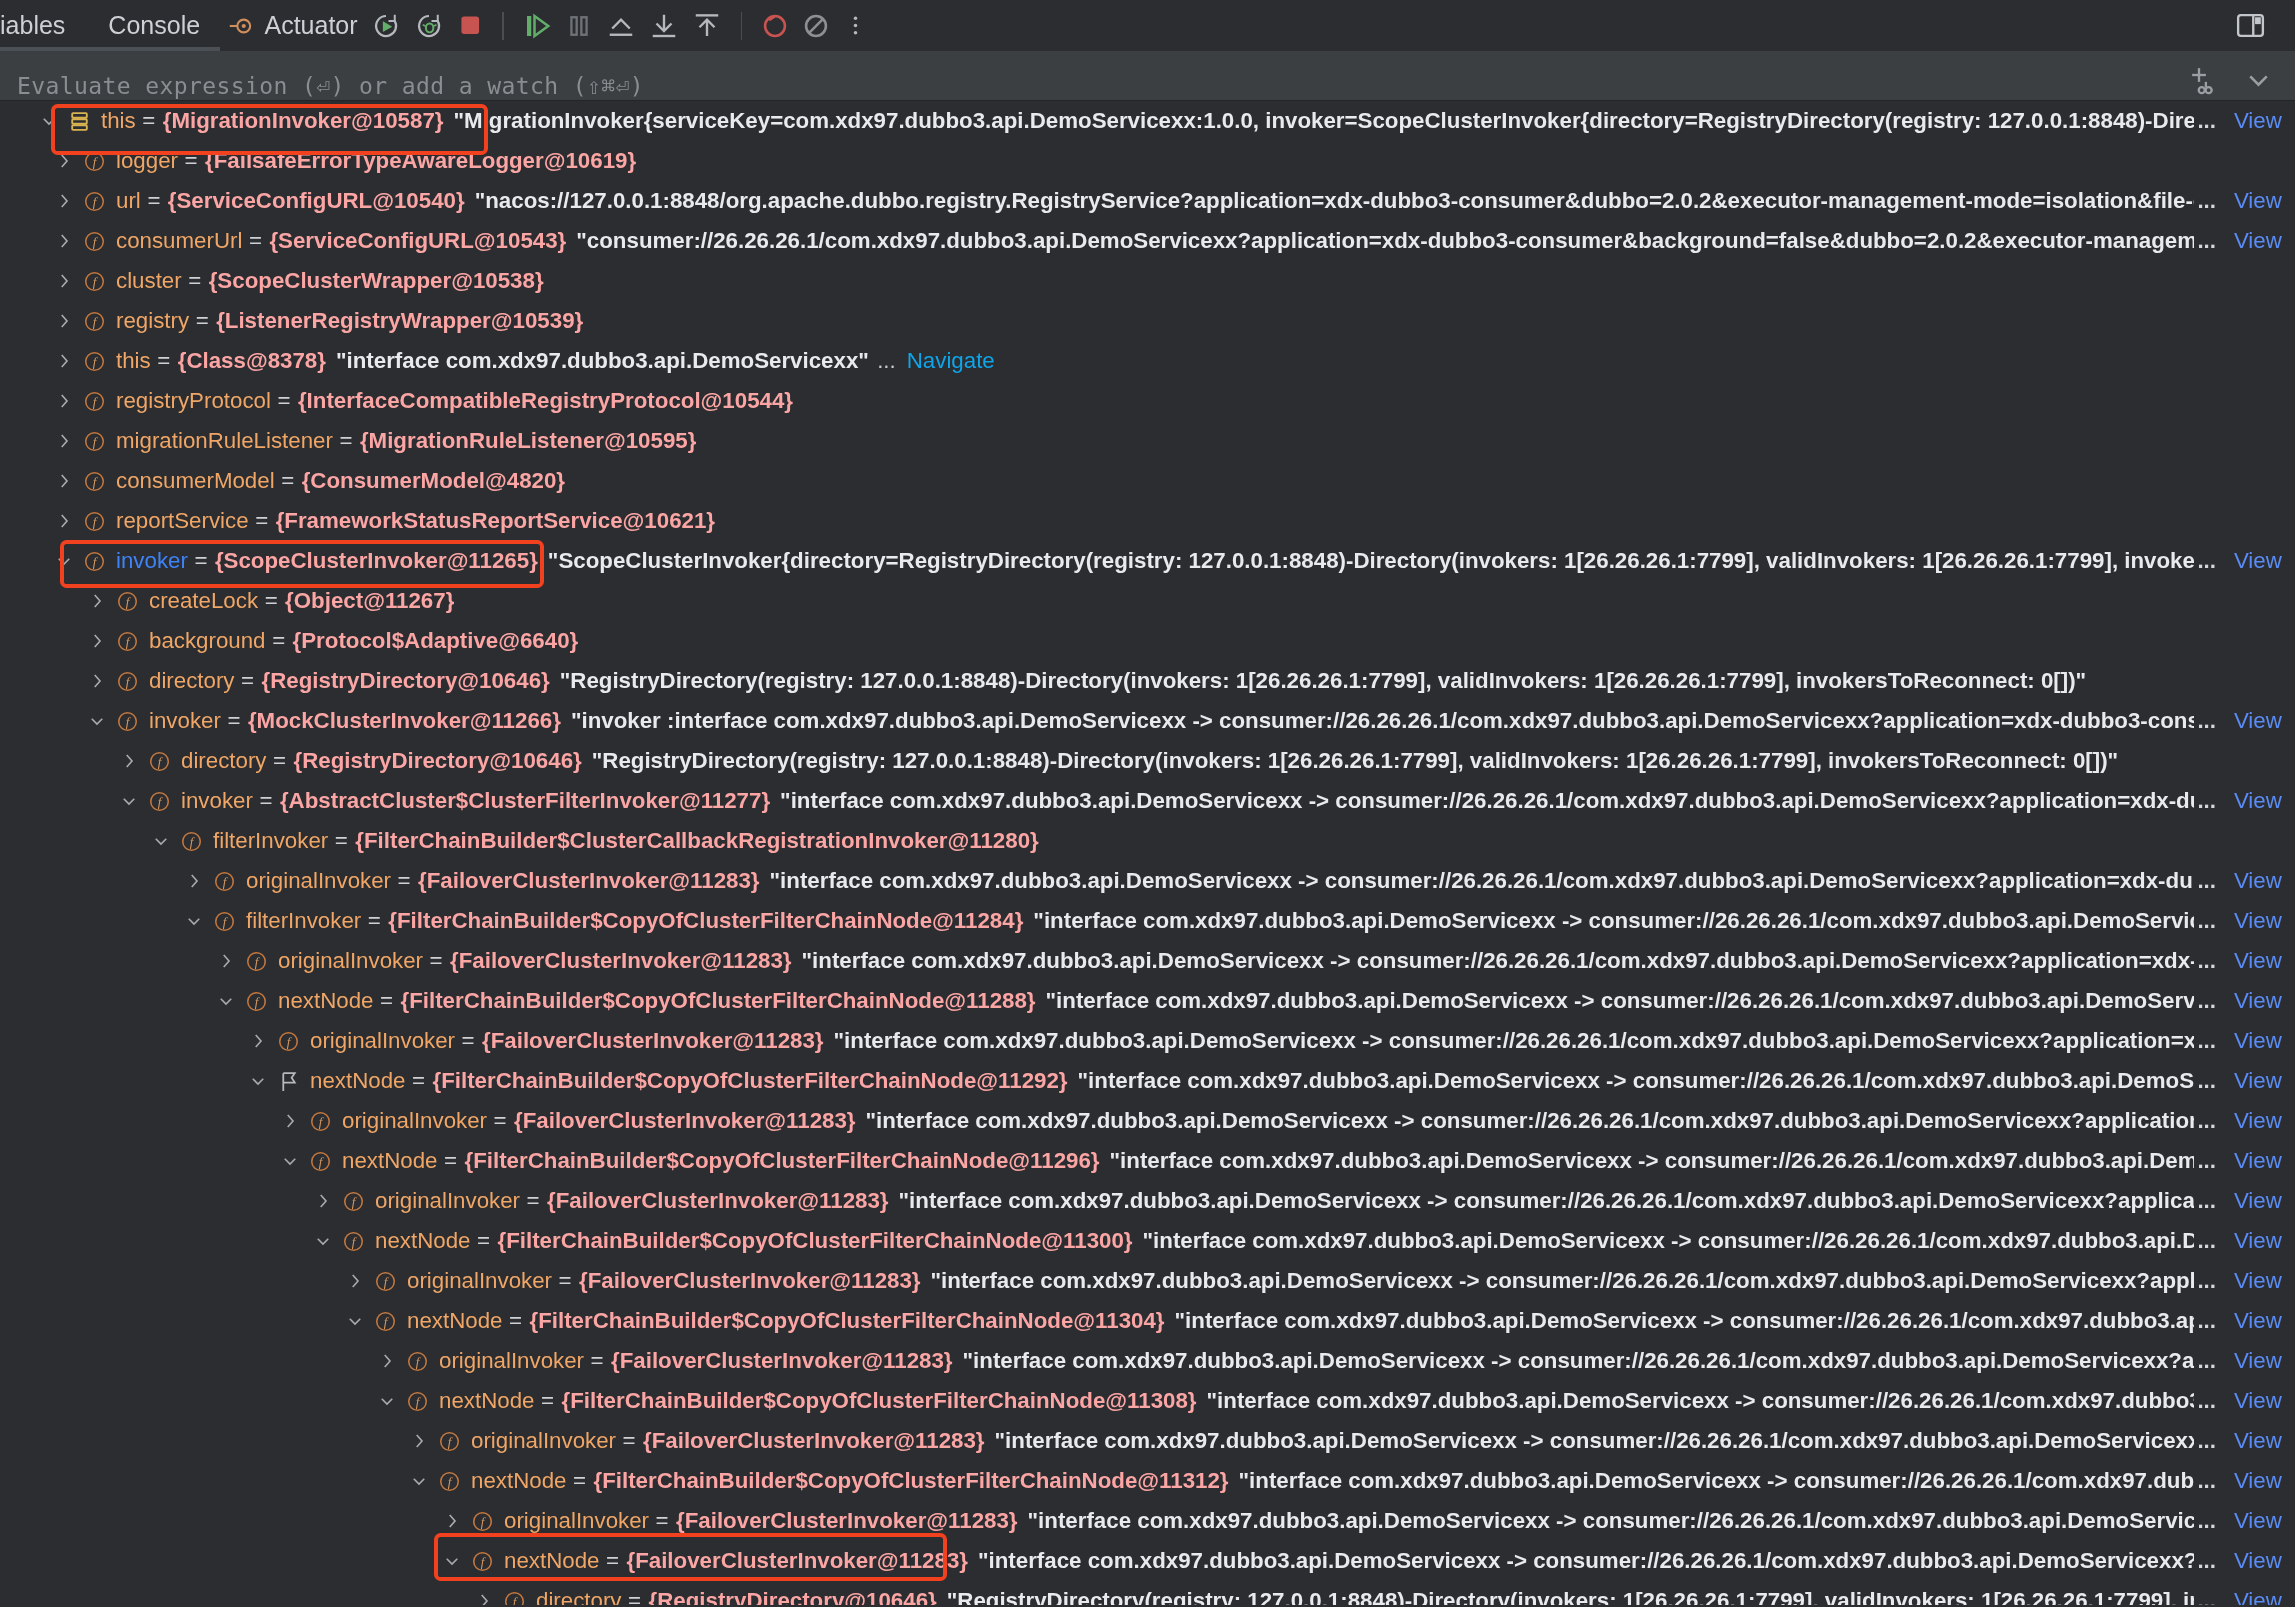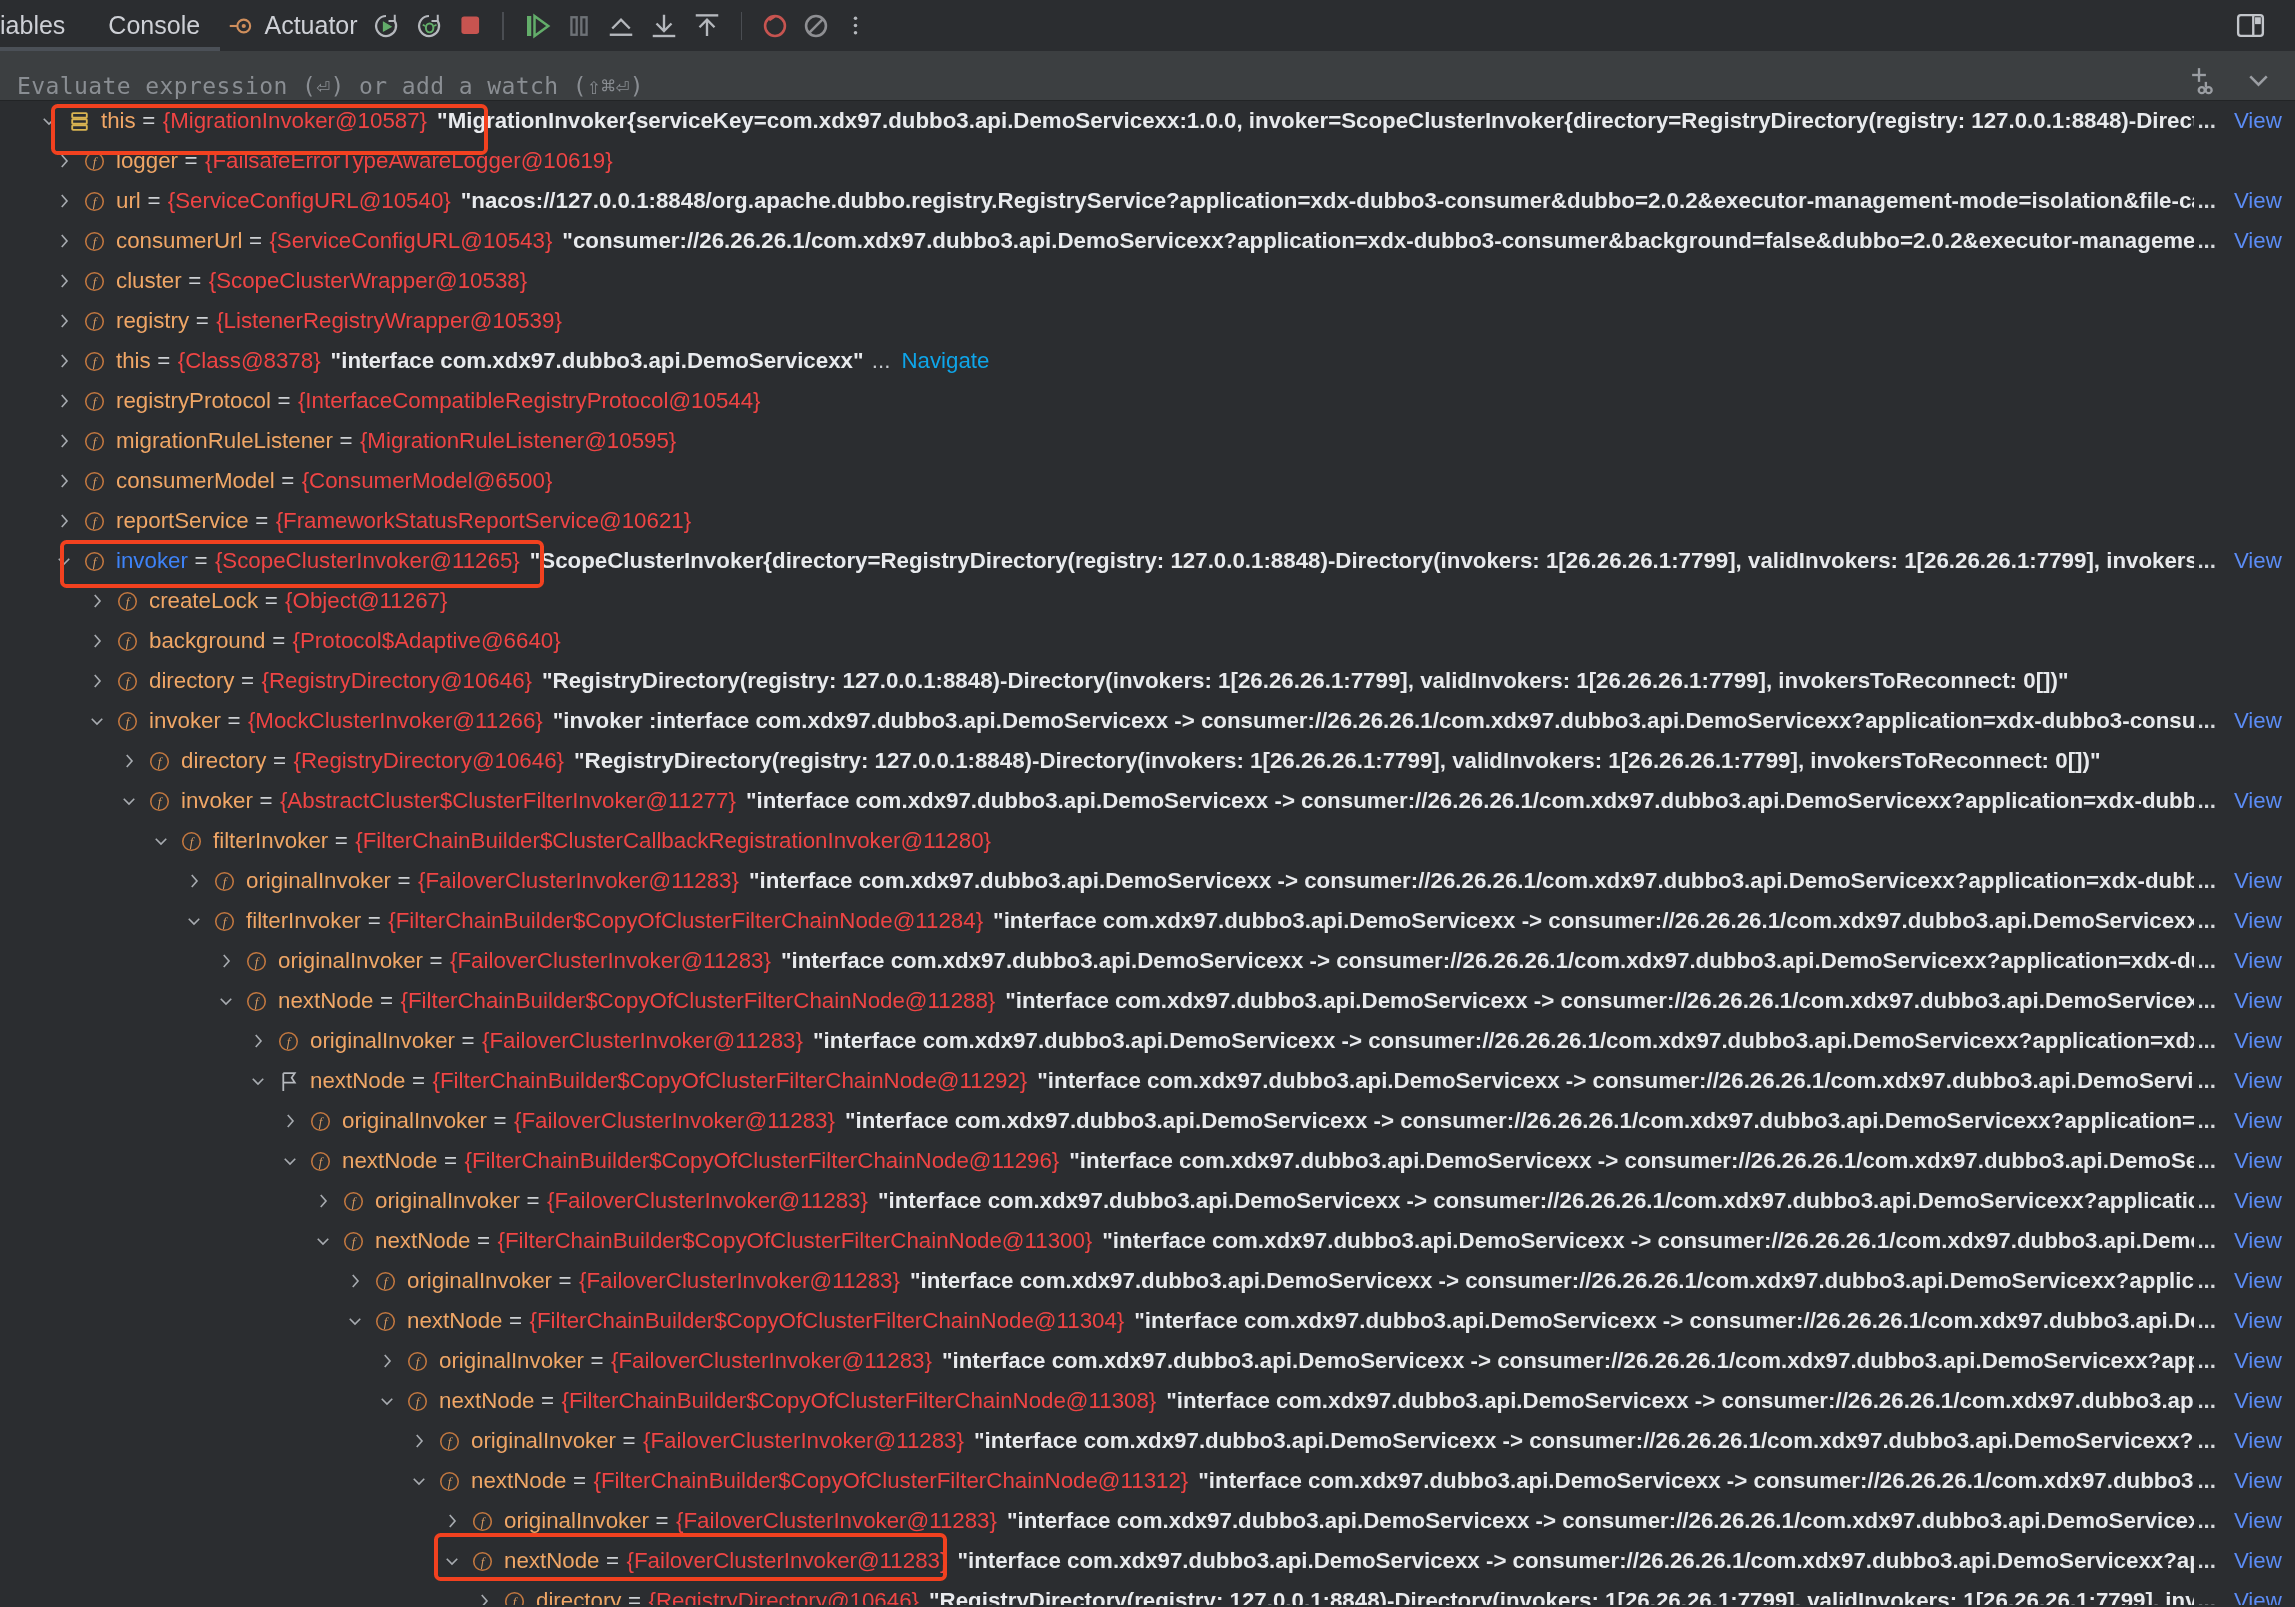--- a/index.html
+++ b/index.html
@@ -100,21 +100,21 @@
   }
   .twisty svg { display: block; }
   .vicon {
     width: 33px; min-width: 33px;
     display: inline-flex; align-items: center; justify-content: center;
     margin-right: 5px;
   }
   .vname { color: #f0a666; margin-right: 3.3px; }
   .vname.hl { color: #3e83f8; }
   .veq { color: #cdd0d4; margin: 0 7.4px 0 3.3px; }
-  .vtype { color: #ef4444; }
+  .vtype { color: #fca5a5; font-weight: bold; }
   .vval { color: #e8eaed; font-weight: bold; margin-left: 10px; }
   .vlink { color: #0ea5e9; margin-left: 11px; }
   .vellipsis { color: #c8cbd0; }
   .rowtext {
     overflow: hidden;
     text-overflow: clip;
     display: flex; align-items: baseline;
   }
   .view-btn {
     position: absolute;
@@ -524,21 +524,21 @@
           </span>
           <span class="vicon">
             <svg width="25" height="25" viewBox="0 0 24 24" style="font-size:27px">
               <circle cx="12" cy="12" r="8.4" fill="none" stroke="#c2773f" stroke-width="1.5"></circle>
               <text x="12" y="16.6" text-anchor="middle" font-size="12.5" font-family="&quot;Liberation Serif&quot;, serif" font-style="italic" fill="#d89a61">f</text>
             </svg>
           </span>
           <span class="rowtext">
             <span class="vname">consumerModel</span>
             <span class="veq">=</span>
-            <span class="vtype">{ConsumerModel@6500}</span>
+            <span class="vtype">{ConsumerModel@4820}</span>
           </span>
         </div>
       </div>
       <div class="row">
         <div class="rowclip nocut" style="padding-left: 50px;">
           <span class="twisty">
             <svg width="18" height="18" viewBox="0 0 24 24" fill="none" stroke="#a7abb0" stroke-width="2.2">
               <polyline points="9,4 16,12 9,20"></polyline>
             </svg>
           </span>

